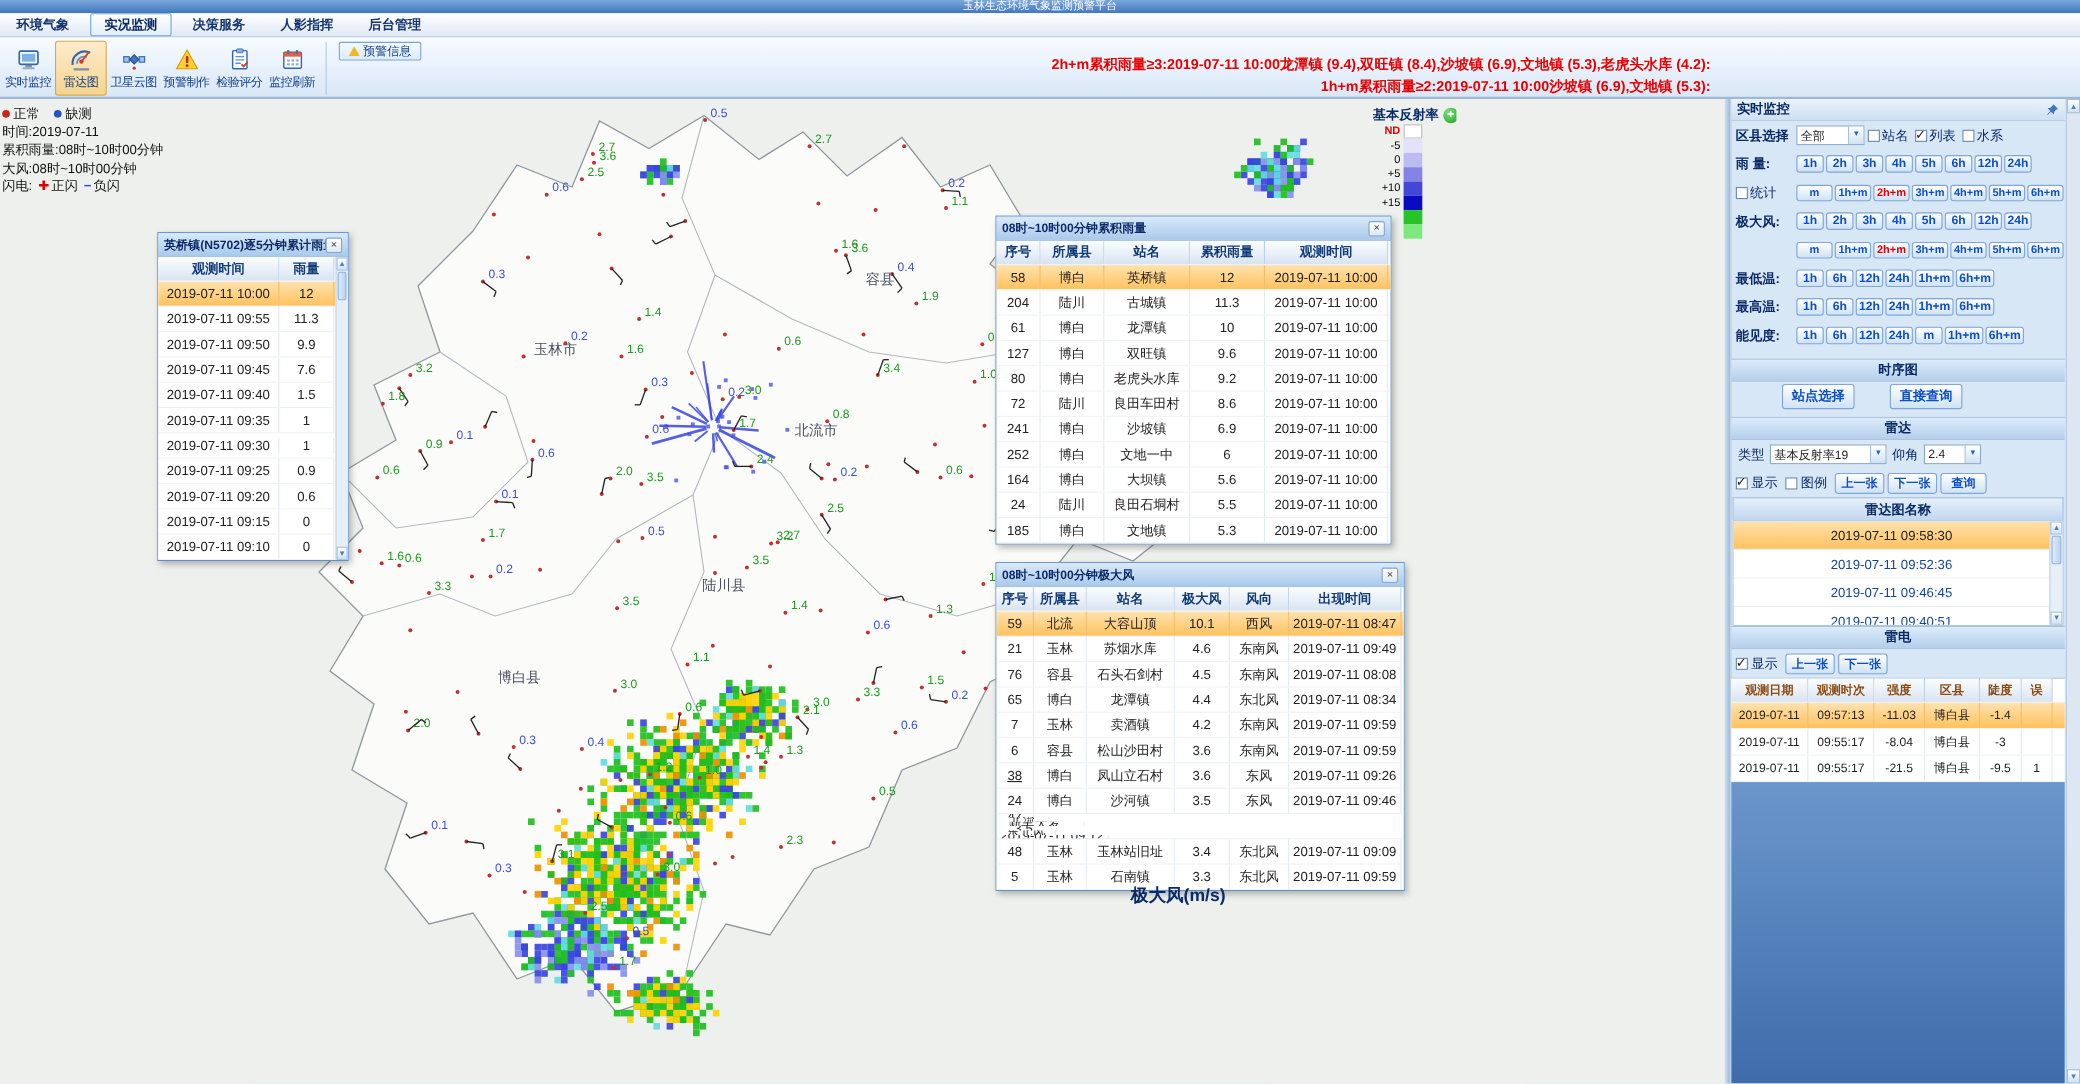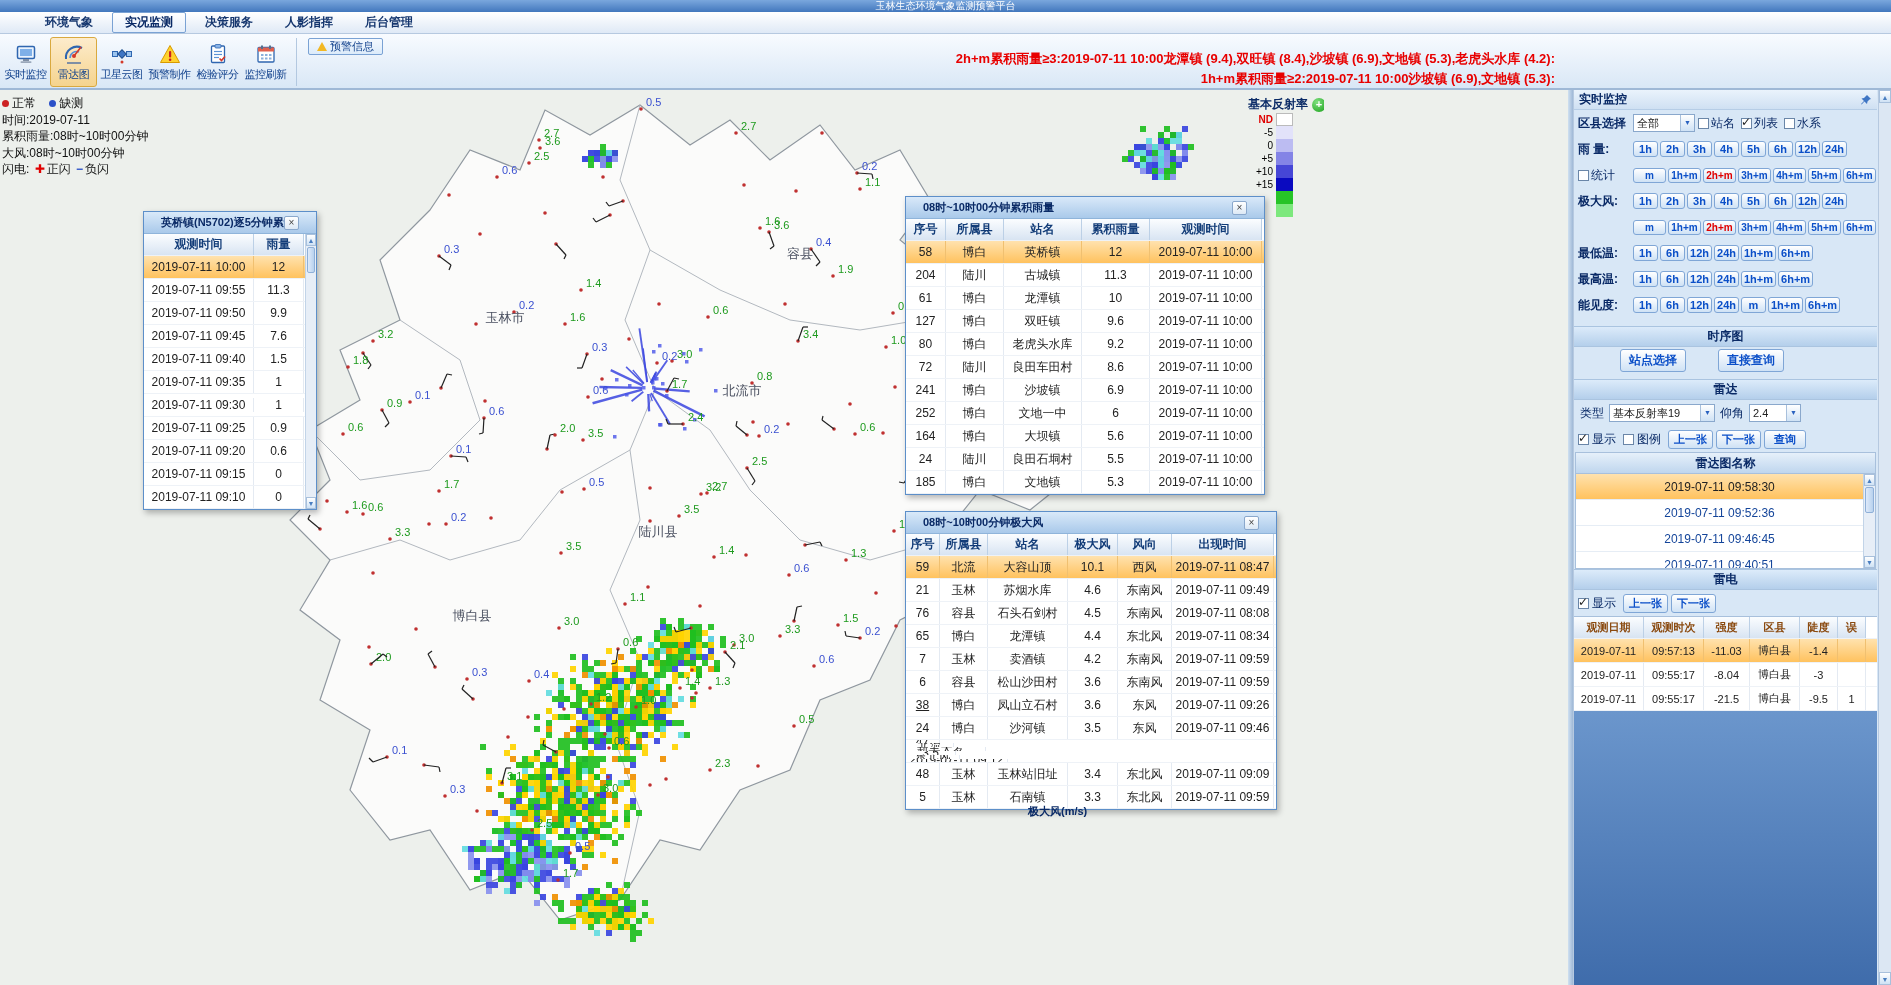--- a/index.html
+++ b/index.html
@@ -1,21 +1,21 @@
 <!DOCTYPE html>
 <html><head>
 <meta charset="utf-8">
 <style>
   *{box-sizing:border-box;margin:0;padding:0}
   html,body{width:1891px;height:985px}
   body{position:relative;overflow:hidden;background:#d8e7f6;font-family:"Liberation Sans","DejaVu Sans",sans-serif;font-size:12px;color:#222}
 
   
   .titlebar{position:absolute;left:0;top:0;width:100%;height:12px;background:linear-gradient(#7aa7dd,#4277bd);color:#fff;font-size:10px;line-height:12px;text-align:center;overflow:hidden}
-  .menubar{position:absolute;left:0;top:12px;width:100%;height:22px;background:linear-gradient(#ffffff,#dfe9f6);border-bottom:1px solid #b6c9e0;display:flex;align-items:center;padding-left:32px}
+  .menubar{position:absolute;left:0;top:12px;width:100%;height:22px;background:linear-gradient(#ffffff,#dfe9f6);border-bottom:1px solid #b6c9e0;display:flex;align-items:center;padding-left:2px}
   .menu-tabs{display:flex;gap:6px;align-items:center}
   .tab{padding:1px 12px;color:#15366e;font-weight:bold;font-size:12px;border:1px solid transparent;border-radius:2px}
   .tab.active{border-color:#7aa2d4;background:linear-gradient(#ffffff,#e4eefb);color:#0a2a66}
   .toolbar{position:absolute;left:0;top:34px;width:100%;height:56px;background:linear-gradient(#f8fbff,#d9e7f6);border-bottom:2px solid #9fb8d6}
   .tbtn{position:absolute;top:3px;width:47px;height:50px;display:flex;flex-direction:column;align-items:center;justify-content:center;gap:1px;border-radius:3px;border:1px solid transparent}
   .tbtn.active{background:linear-gradient(#fdeccc,#f5d48e);border-color:#d9a93f}
   .ticon{height:24px;display:flex;align-items:center}
   .tlabel{font-size:11px;letter-spacing:-0.5px;color:#10408c;white-space:nowrap}
   .tsep{position:absolute;left:296px;top:4px;width:1px;height:48px;background:#b3c8e0}
   .warn-tab{position:absolute;left:308px;top:4px;height:17px;display:flex;align-items:center;gap:3px;padding:0 8px;border:1px solid #7aa2d4;background:linear-gradient(#f4f9ff,#dcebfa);color:#10408c;font-size:11px;border-radius:2px}
@@ -31,25 +31,25 @@
   .legend-tl .dot.blue{background:#2a50c8}
   .legend-tl .pos{color:#e00000;font-weight:bold;margin:0 2px}
   .legend-tl .neg{color:#2a50c8;font-weight:bold;margin:0 2px}
   .colorscale{position:absolute;left:1248px;top:6px;width:76px}
   .cs-title{display:flex;align-items:center;gap:4px;color:#0a2a66;font-weight:bold;font-size:12px;white-space:nowrap;overflow:hidden}
   .cs-plus{flex:0 0 14px;width:14px;height:14px;border-radius:50%;background:radial-gradient(circle at 35% 30%,#7fe07f,#18a018);color:#fff;font-size:11px;line-height:13px;text-align:center;font-weight:bold}
   .cs-row{display:flex;align-items:center;height:13px}
   .cs-label{width:28px;text-align:right;font-size:10px;color:#000;padding-right:3px}
   .cs-label.nd{color:#e00000;font-weight:bold}
   .cs-swatch{width:17px;height:13px}
-  .wind-unit{position:absolute;left:1028px;top:714px;font-size:11px;font-weight:bold;color:#0a2a66}
+  .wind-unit{position:absolute;left:1028px;top:714px;font-size:16px;font-weight:bold;color:#0a2a66}
 
   
   .win{position:absolute;border:1px solid #5d8fc9;background:#f4f8fd;box-shadow:2px 3px 6px rgba(0,0,0,.28)}
-  .win-title{height:22px;background:linear-gradient(#d9e9f9,#a9c9ea);display:flex;align-items:center;padding:0 17px;border-bottom:1px solid #8fb4da}
+  .win-title{height:22px;background:linear-gradient(#d9e9f9,#a9c9ea);display:flex;align-items:center;padding:0 5px;border-bottom:1px solid #8fb4da}
   .win-title .wtxt{color:#0a2a66;font-weight:bold;font-size:11px;white-space:nowrap;overflow:hidden}
   .win-close{margin-left:auto;flex:0 0 15px;width:15px;height:14px;border:1px solid #8aa8cc;background:linear-gradient(#ffffff,#dde9f5);font-size:10px;line-height:12px;text-align:center;color:#444;border-radius:2px}
   .win-body{position:relative;background:#fff}
   .grid{background:#fff}
   .grow{display:flex;border-bottom:1px solid #eef2f7}
   .gcell{display:flex;align-items:center;justify-content:center;font-size:12px;color:#222;border-right:1px solid #e4eaf2;overflow:hidden;white-space:nowrap}
   .ghead{background:linear-gradient(#fbfdff,#d8e4f2);color:#123c78;font-weight:bold;border-right:1px solid #bcd0e6}
   .ghead.lhead{color:#8a4a10}
   .grow.selected{background:linear-gradient(#ffe2ae,#ffc25e)}
   .grow.selected .gcell{border-right-color:#f0c070}

